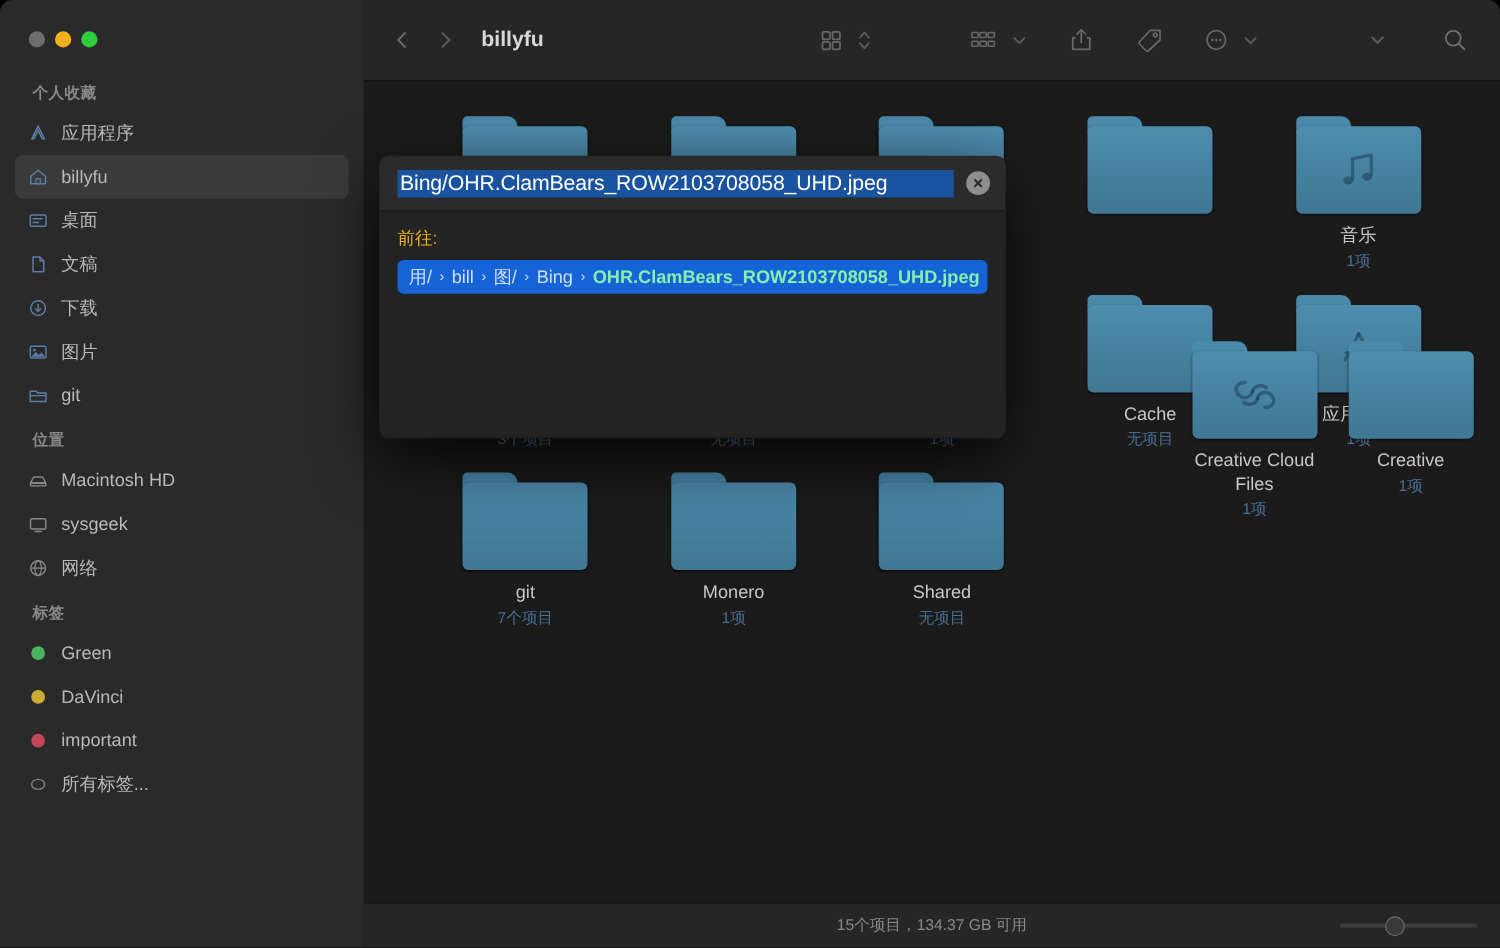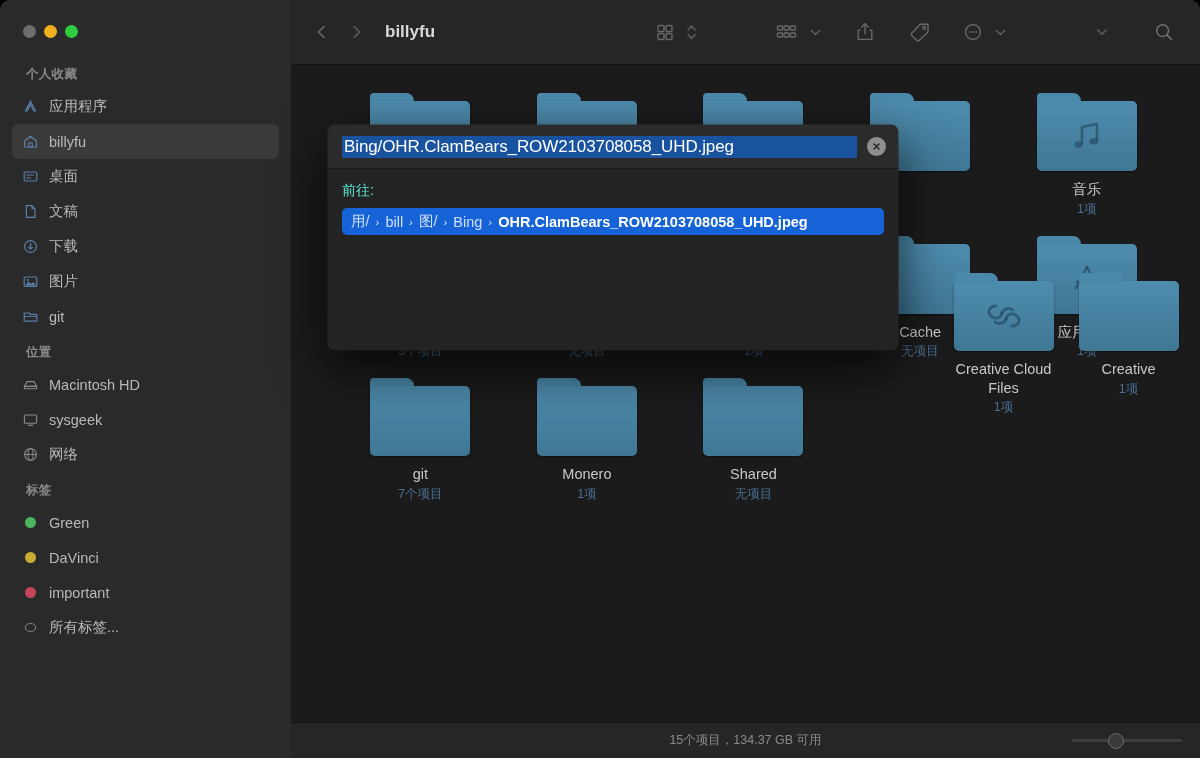--- a/index.html
+++ b/index.html
@@ -180,22 +180,22 @@
   .slider .knob {
     position:absolute; left:36px;
     width:16px; height:16px; border-radius:50%;
     background:#3a3a3a;
     border:1.5px solid #6a6a6a;
   }
 
   
   .dialog {
     position:absolute;
-    left:328px; top:125px;
-    width:570px; height:225px;
+    left:304px; top:125px;
+    width:500px; height:225px;
     background:#232323;
     border-radius:7px;
     box-shadow:0 18px 50px rgba(0,0,0,.72), 0 0 0 .5px #3a3a3a;
     z-index:50;
     overflow:hidden;
   }
   .dlg-field-row {
     height:44px;
     display:flex; align-items:center;
     padding:0 12px 0 14px;
@@ -213,34 +213,34 @@
     letter-spacing:-.1px;
   }
   .clear-btn {
     width:19px; height:19px; border-radius:50%;
     background:#8e8e8e;
     display:flex; align-items:center; justify-content:center;
     margin-left:10px; flex-shrink:0;
   }
   .dlg-body { padding:13px 14px 0 14px; }
   .dlg-label {
-    font-size:14px; color:#5eead4;
+    font-size:14px; color:#eab308;
     margin-bottom:8px;
   }
   .suggestion {
     background:#1663d8;
     border-radius:5px;
     height:27px;
     display:flex; align-items:center;
     padding:0 9px;
     gap:0;
     overflow:hidden;
   }
   .crumb {
-    font-size:14.5px; color:#ffffff;
+    font-size:14.5px; color:#86efac;
     white-space:nowrap;
   }
   .crumb.fade { color:#cfe0fb; }
   .crumb.bold { font-weight:bold; }
   .sep {
     color:#cfe0fb; font-size:11.5px;
     padding:0 6px;
     position:relative; top:.5px;
   }
 </style>

